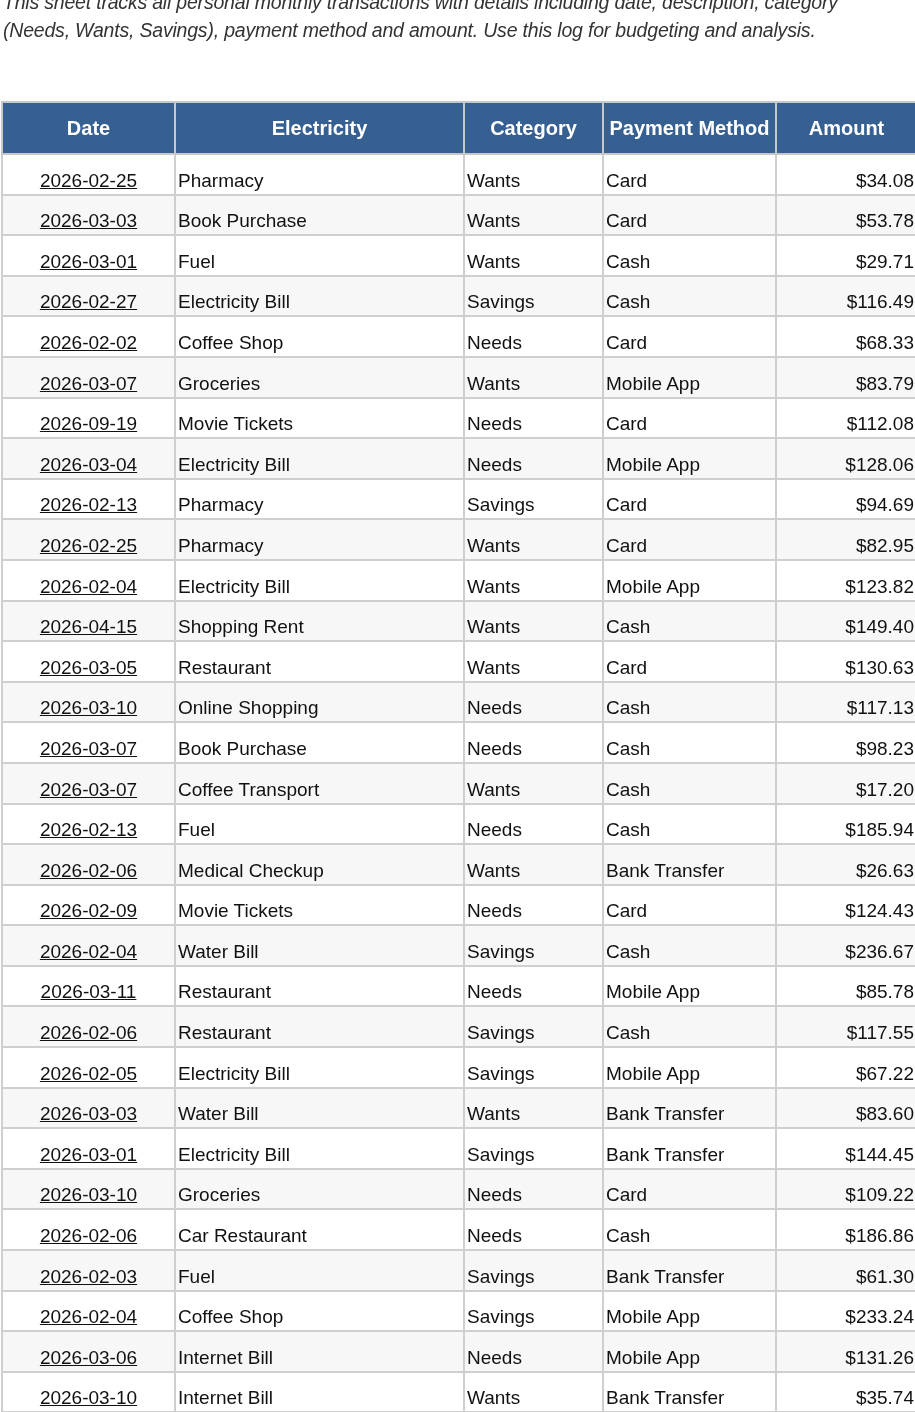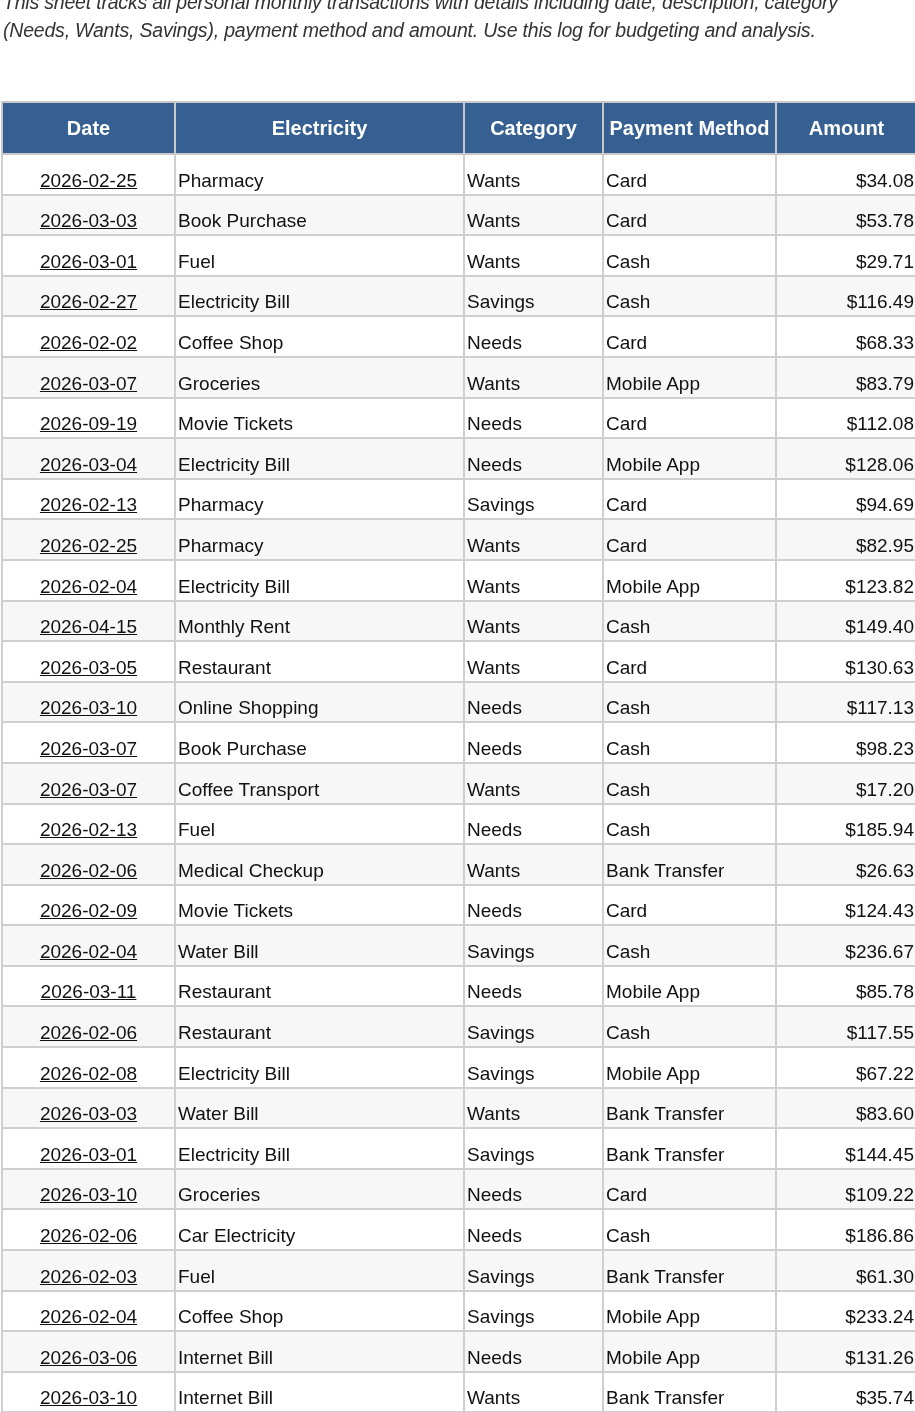--- a/index.html
+++ b/index.html
@@ -167,21 +167,21 @@
         </tr>
         <tr>
           <td class="date">2026-02-04</td>
           <td class="desc">Electricity Bill</td>
           <td class="cat">Wants</td>
           <td class="pay">Mobile App</td>
           <td class="amt">$123.82</td>
         </tr>
         <tr class="alt">
           <td class="date">2026-04-15</td>
-          <td class="desc">Monthly Rent</td>
+          <td class="desc">Shopping Rent</td>
           <td class="cat">Wants</td>
           <td class="pay">Cash</td>
           <td class="amt">$149.40</td>
         </tr>
         <tr>
           <td class="date">2026-03-05</td>
           <td class="desc">Restaurant</td>
           <td class="cat">Wants</td>
           <td class="pay">Card</td>
           <td class="amt">$130.63</td>
@@ -243,21 +243,21 @@
           <td class="amt">$85.78</td>
         </tr>
         <tr class="alt">
           <td class="date">2026-02-06</td>
           <td class="desc">Restaurant</td>
           <td class="cat">Savings</td>
           <td class="pay">Cash</td>
           <td class="amt">$117.55</td>
         </tr>
         <tr>
-          <td class="date">2026-02-08</td>
+          <td class="date">2026-02-05</td>
           <td class="desc">Electricity Bill</td>
           <td class="cat">Savings</td>
           <td class="pay">Mobile App</td>
           <td class="amt">$67.22</td>
         </tr>
         <tr class="alt">
           <td class="date">2026-03-03</td>
           <td class="desc">Water Bill</td>
           <td class="cat">Wants</td>
           <td class="pay">Bank Transfer</td>
@@ -272,21 +272,21 @@
         </tr>
         <tr class="alt">
           <td class="date">2026-03-10</td>
           <td class="desc">Groceries</td>
           <td class="cat">Needs</td>
           <td class="pay">Card</td>
           <td class="amt">$109.22</td>
         </tr>
         <tr>
           <td class="date">2026-02-06</td>
-          <td class="desc">Car Electricity</td>
+          <td class="desc">Car Restaurant</td>
           <td class="cat">Needs</td>
           <td class="pay">Cash</td>
           <td class="amt">$186.86</td>
         </tr>
         <tr class="alt">
           <td class="date">2026-02-03</td>
           <td class="desc">Fuel</td>
           <td class="cat">Savings</td>
           <td class="pay">Bank Transfer</td>
           <td class="amt">$61.30</td>

